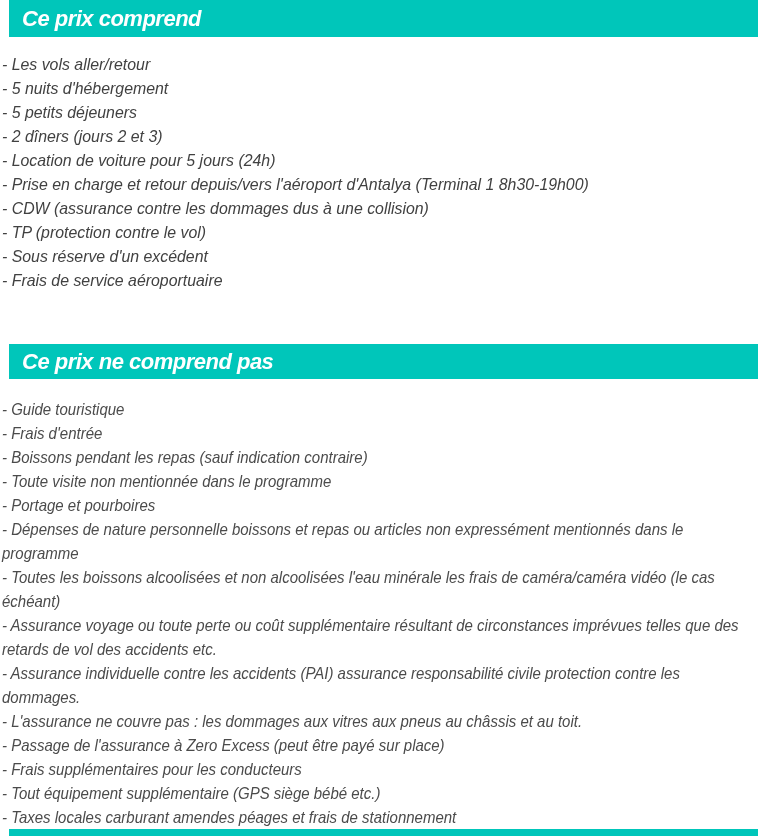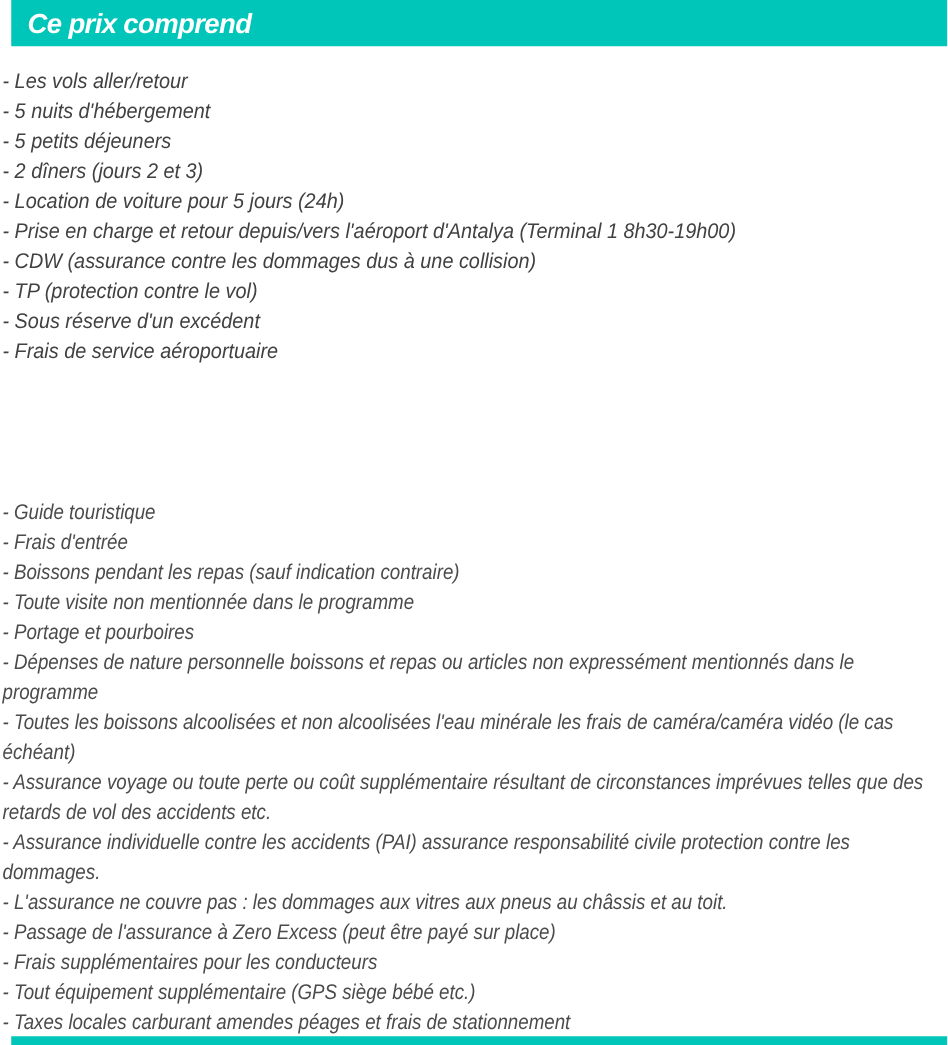--- a/index.html
+++ b/index.html
@@ -83,20 +83,23 @@
       <div class="list-item">- 5 petits déjeuners</div>
       <div class="list-item">- 2 dîners (jours 2 et 3)</div>
       <div class="list-item">- Location de voiture pour 5 jours (24h)</div>
       <div class="list-item">- Prise en charge et retour depuis/vers l'aéroport d'Antalya (Terminal 1 8h30-19h00)</div>
       <div class="list-item">- CDW (assurance contre les dommages dus à une collision)</div>
       <div class="list-item">- TP (protection contre le vol)</div>
       <div class="list-item">- Sous réserve d'un excédent</div>
       <div class="list-item">- Frais de service aéroportuaire</div>
     </div>
 
+  <div class="section-bar bar-excluded">
+    <span class="section-title">Ce prix ne comprend pas</span>
+  </div>
 
   <div class="list list-excluded">
   <div class="list-item">- Guide touristique</div>
       <div class="list-item">- Frais d'entrée</div>
       <div class="list-item">- Boissons pendant les repas (sauf indication contraire)</div>
       <div class="list-item">- Toute visite non mentionnée dans le programme</div>
       <div class="list-item">- Portage et pourboires</div>
       <div class="list-item">- Dépenses de nature personnelle boissons et repas ou articles non expressément mentionnés dans le programme</div>
       <div class="list-item">- Toutes les boissons alcoolisées et non alcoolisées l'eau minérale les frais de caméra/caméra vidéo (le cas échéant)</div>
       <div class="list-item">- Assurance voyage ou toute perte ou coût supplémentaire résultant de circonstances imprévues telles que des retards de vol des accidents etc.</div>

